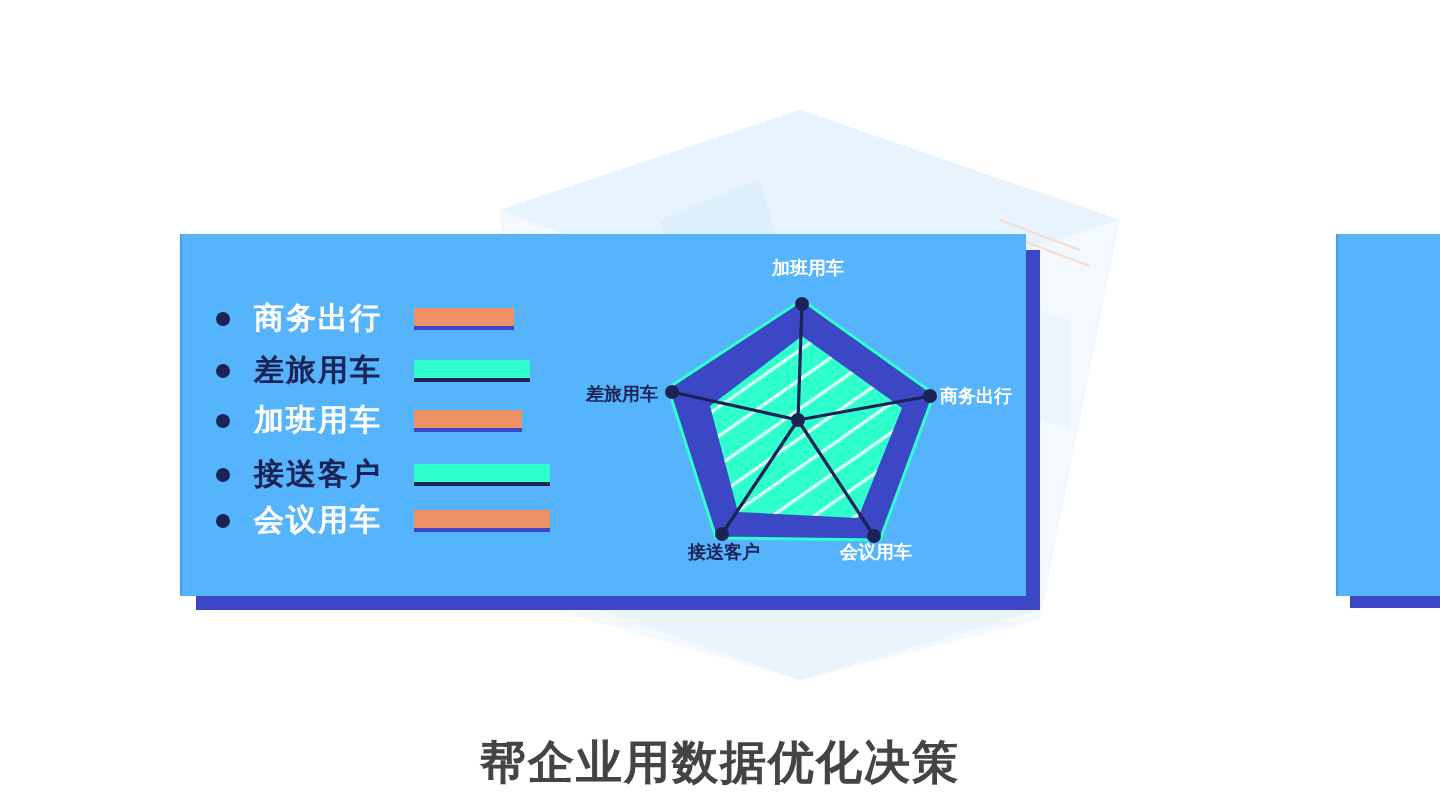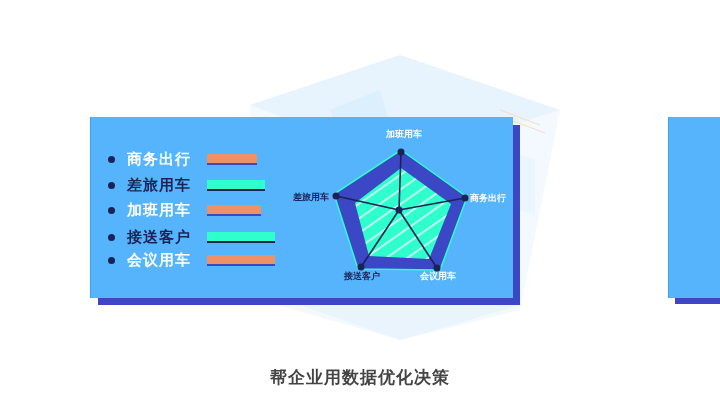--- a/index.html
+++ b/index.html
@@ -20,21 +20,21 @@
     .legend-row { position: relative; height: 25px; display: flex; align-items: center; }
     .bullet { width: 7px; height: 7px; border-radius: 50%; background: #1b2356; margin-left: 3px; margin-right: 12px; }
     .legend-label { font-size: 15px; font-weight: bold; letter-spacing: 1px; width: 82px; }
     .bar { position: absolute; left: 102px; height: 9px; border-bottom: 2px solid #3b47c4; }
 
     .radar { position: absolute; left: 280px; top: 120px; width: 240px; height: 170px; }
     .radar-label { position: absolute; font-size: 9px; font-weight: bold; white-space: nowrap; }
 
     .caption {
       position: absolute; left: 0; width: 720px; top: 366px; text-align: center;
-      font-size: 17px; font-weight: bold; color: #444444; letter-spacing: 1px;
+      font-size: 23px; font-weight: bold; color: #444444; letter-spacing: 1px;
     }
   </style>
 </head>
 <body>
 
 <svg class="bg-deco" viewBox="0 0 720 405">
   <polygon points="250,105 400,55 560,110 520,310 400,340 260,300" fill="#eef7fe" opacity="0.7"></polygon>
   <polygon points="400,55 560,110 400,160 250,105" fill="#e4f2fd" opacity="0.8"></polygon>
   <polygon points="330,110 380,90 400,160 350,175" fill="#d7ecfc" opacity="0.7"></polygon>
   <polygon points="300,305 400,340 520,305 400,290" fill="#e6f3fd" opacity="0.8"></polygon>

